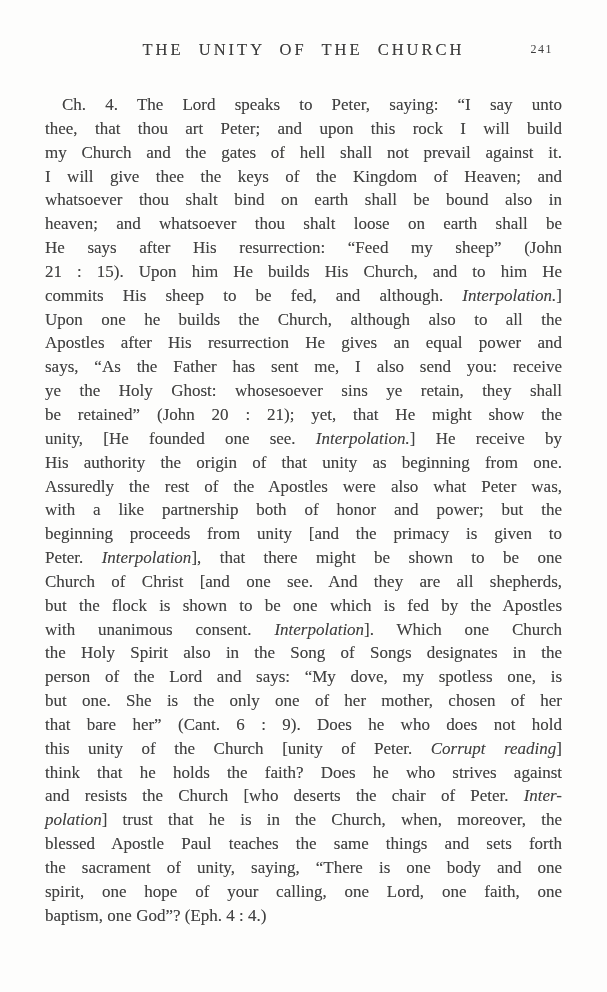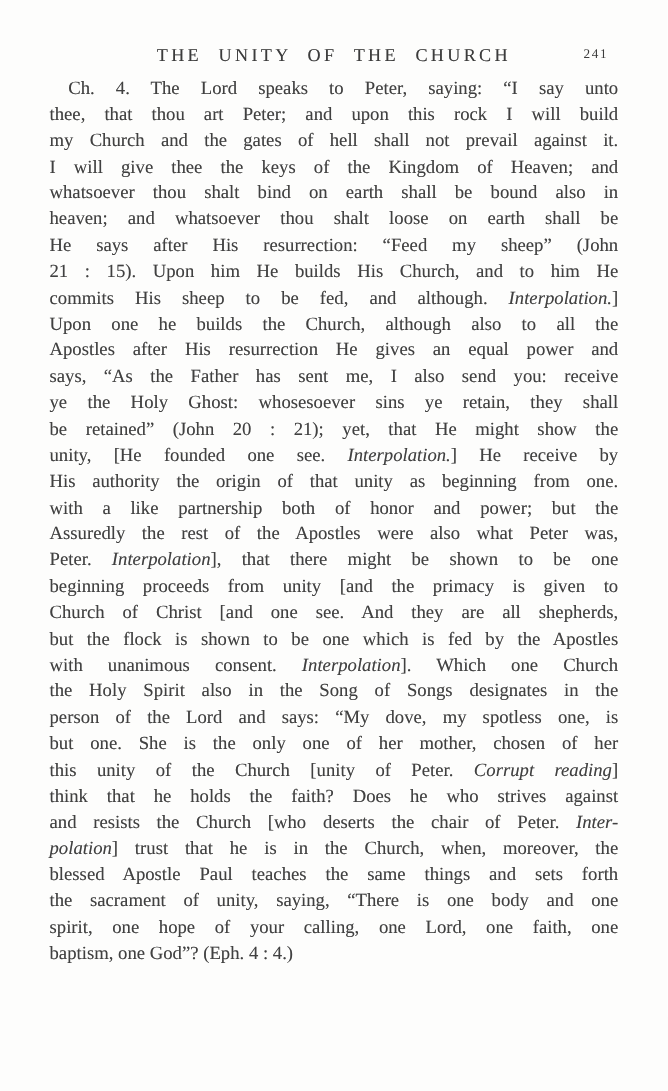--- a/index.html
+++ b/index.html
@@ -35,21 +35,21 @@
     right: 9px;
     top: 2px;
     font-size: 12px;
     letter-spacing: 1.5px;
     color: #3c3c3c;
   }
   .body-text {
     position: absolute;
     left: 45px;
     right: 45px;
-    top: 68px;
+    top: 93px;
   }
   .line {
     font-size: 17px;
     line-height: 23.85px;
     height: 23.85px;
     color: #414141;
     text-align: justify;
     text-align-last: justify;
     -moz-text-align-last: justify;
     text-shadow: 0 0 0.5px rgba(65,65,65,0.4);
@@ -86,30 +86,31 @@
       <div class="line"><span>He says after His resurrection: “Feed my sheep” (John</span></div>
       <div class="line"><span>21 : 15).  Upon him He builds His Church, and to him He</span></div>
       <div class="line"><span>commits His sheep to be fed, and although.  </span><span class="it">Interpolation.</span><span>]</span></div>
       <div class="line"><span>Upon one he builds the Church, although also to all the</span></div>
       <div class="line"><span>Apostles after His resurrection He gives an equal power and</span></div>
       <div class="line"><span>says, “As the Father has sent me, I also send you: receive</span></div>
       <div class="line"><span>ye the Holy Ghost: whosesoever sins ye retain, they shall</span></div>
       <div class="line"><span>be retained” (John 20 : 21); yet, that He might show the</span></div>
       <div class="line"><span>unity, [He founded one see.  </span><span class="it">Interpolation.</span><span>]  He receive by</span></div>
       <div class="line"><span>His authority the origin of that unity as beginning from one.</span></div>
+      <div class="line"><span>Assuredly the rest of the Apostles were also what Peter was,</span></div>
       <div class="line"><span>with a like partnership both of honor and power; but the</span></div>
-      <div class="line"><span>Assuredly the rest of the Apostles were also what Peter was,</span></div>
+      <div class="line"><span>beginning proceeds from unity [and the primacy is given to</span></div>
       <div class="line"><span>Peter.  </span><span class="it">Interpolation</span><span>], that there might be shown to be one</span></div>
-      <div class="line"><span>beginning proceeds from unity [and the primacy is given to</span></div>
       <div class="line"><span>Church of Christ [and one see.  And they are all shepherds,</span></div>
       <div class="line"><span>but the flock is shown to be one which is fed by the Apostles</span></div>
       <div class="line"><span>with unanimous consent.  </span><span class="it">Interpolation</span><span>].  Which one Church</span></div>
       <div class="line"><span>the Holy Spirit also in the Song of Songs designates in the</span></div>
       <div class="line"><span>person of the Lord and says: “My dove, my spotless one, is</span></div>
       <div class="line"><span>but one.  She is the only one of her mother, chosen of her</span></div>
+      <div class="line"><span>that bare her” (Cant. 6 : 9).  Does he who does not hold</span></div>
       <div class="line"><span>this unity of the Church [unity of Peter.  </span><span class="it">Corrupt reading</span><span>]</span></div>
       <div class="line"><span>think that he holds the faith?  Does he who strives against</span></div>
       <div class="line"><span>and resists the Church [who deserts the chair of Peter.  </span><span class="it">Inter-</span></div>
       <div class="line"><span class="it">polation</span><span>] trust that he is in the Church, when, moreover, the</span></div>
       <div class="line"><span>blessed Apostle Paul teaches the same things and sets forth</span></div>
       <div class="line"><span>the sacrament of unity, saying, “There is one body and one</span></div>
       <div class="line"><span>spirit, one hope of your calling, one Lord, one faith, one</span></div>
       <div class="line no-just"><span>baptism, one God”?  (Eph. 4 : 4.)</span></div>
     </div>
 </div>

